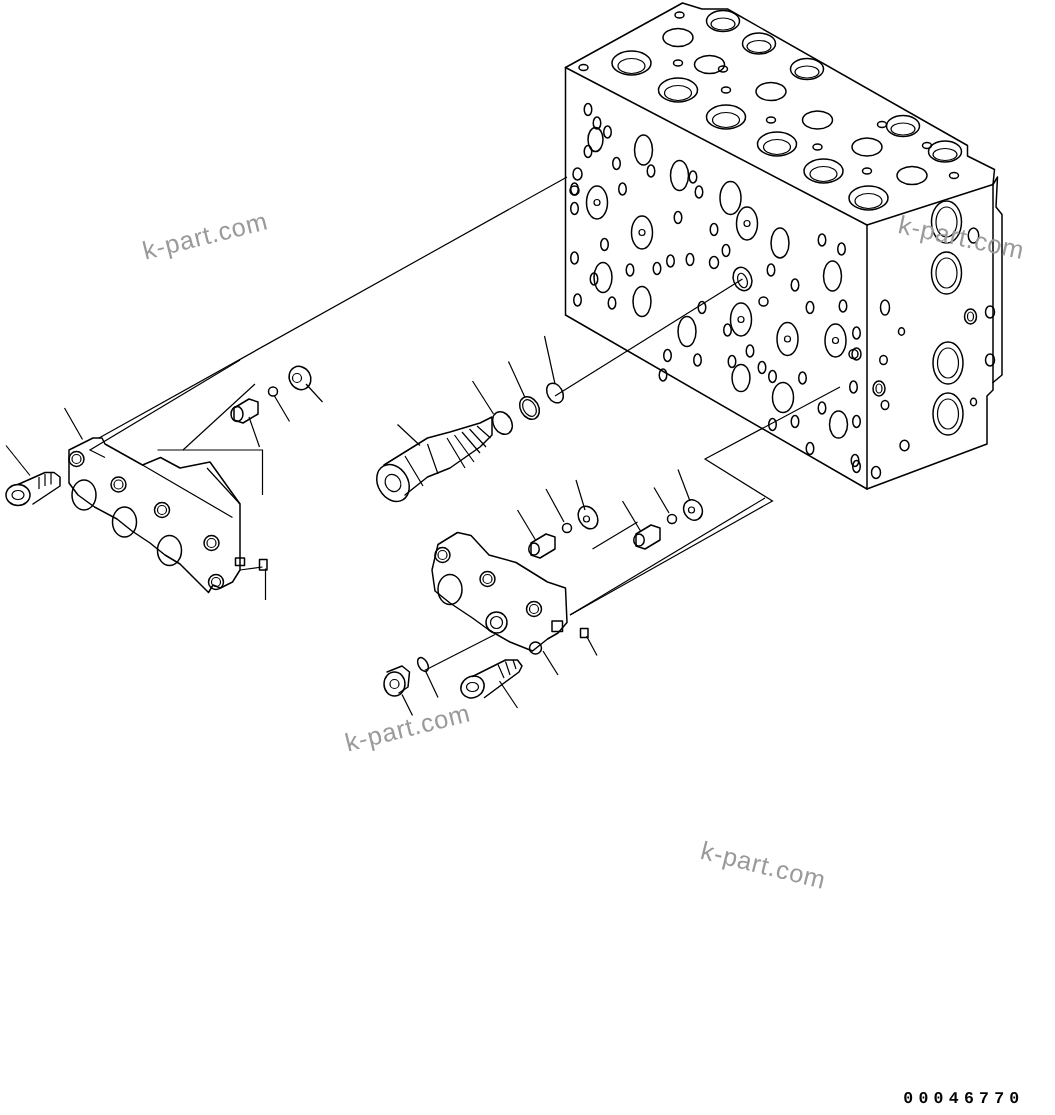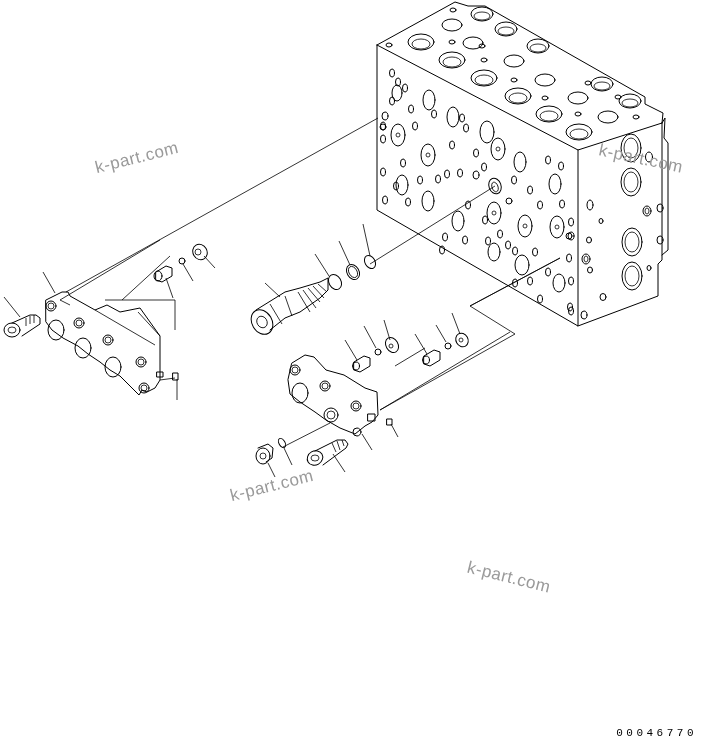--- a/index.html
+++ b/index.html
@@ -1,21 +1,21 @@
 <!DOCTYPE html>
 <html><head>
 <meta charset="utf-8">
 <style>
   html, body { margin: 0; padding: 0; background: #ffffff; }
   body { width: 703px; height: 743px; position: relative; overflow: hidden; font-family: "Liberation Sans", sans-serif; }
   #canvas { position: absolute; left: 0; top: 0; width: 703px; height: 743px; }
   .ln { fill: none; stroke: #000; stroke-width: 1; stroke-linejoin: round; stroke-linecap: round; }
   .thin { fill: none; stroke: #000; stroke-width: 0.8; }
   .wm { position: absolute; color: #9a9a9a; font-size: 17px; letter-spacing: 0.5px; font-family: "Liberation Sans", sans-serif; white-space: nowrap; transform-origin: left bottom; }
-  .drawing-id { position: absolute; right: 6px; bottom: 4px; font-family: "Liberation Mono", monospace; font-size: 11px; letter-spacing: 3.5px; color: #000; }
+  .drawing-id { position: absolute; right: 20px; bottom: 4px; font-family: "Liberation Mono", monospace; font-size: 11px; letter-spacing: 3.5px; color: #000; font-weight: bold; }
 </style>
 </head>
 <body>
 
 <div id="canvas">
 <svg width="703" height="743" viewBox="0 0 703 743" xmlns="http://www.w3.org/2000/svg">
 
   <g>
 
     <path class="ln" d="M377,45 L455,2 L468,6 L485,6 L645,97 L645,104 L663,113 L662,123"></path>

